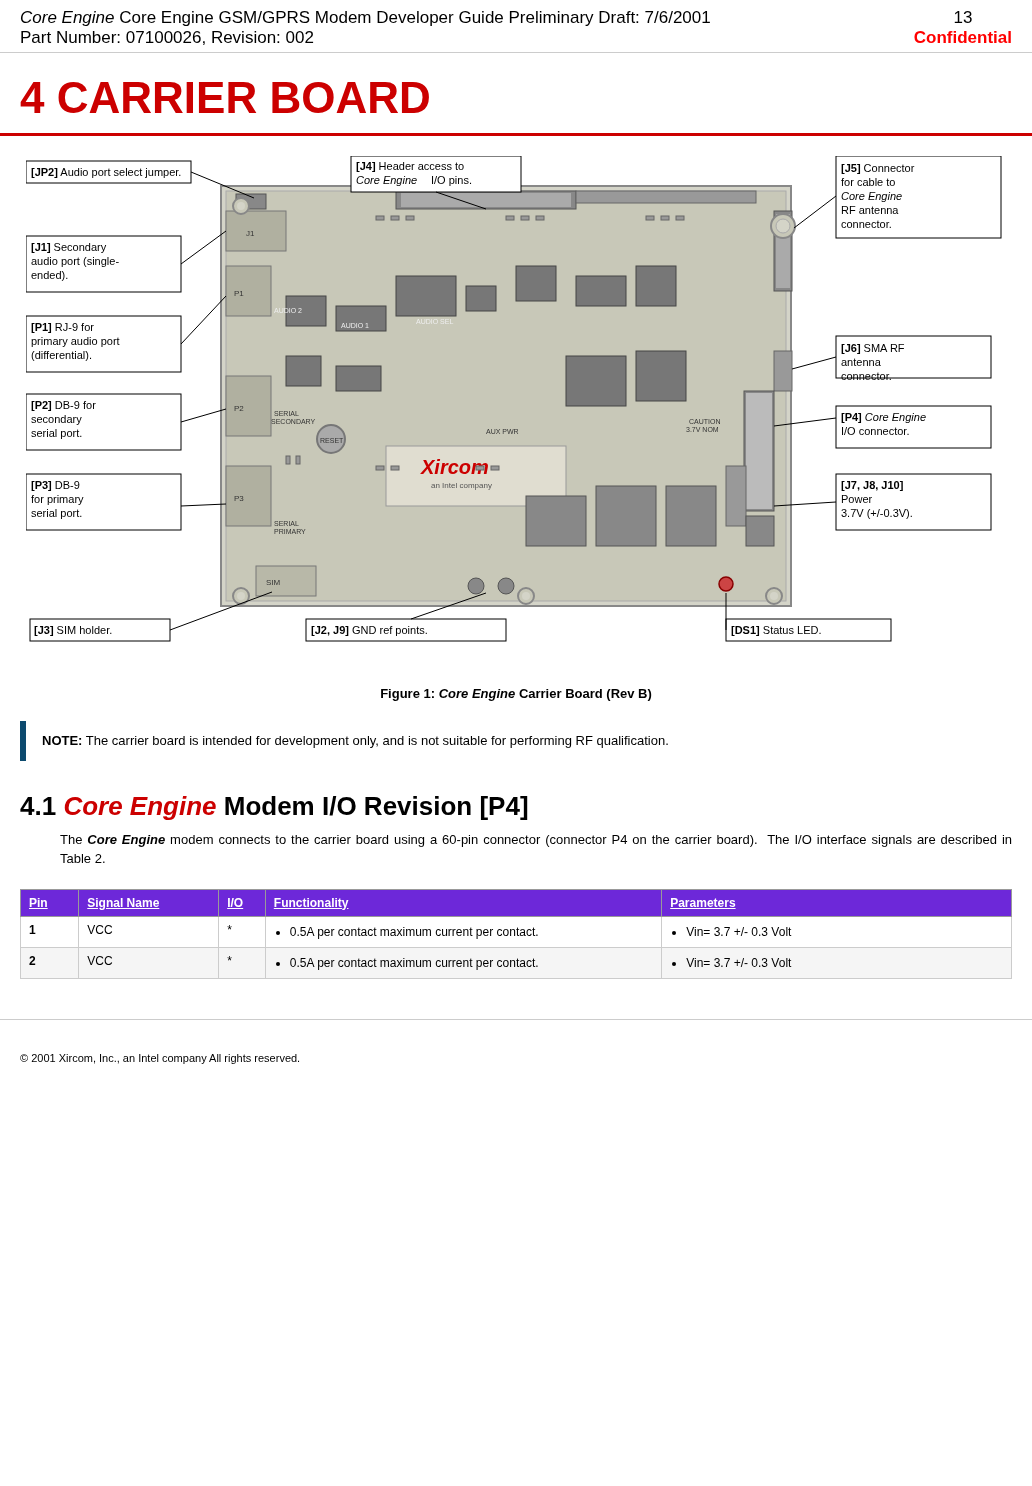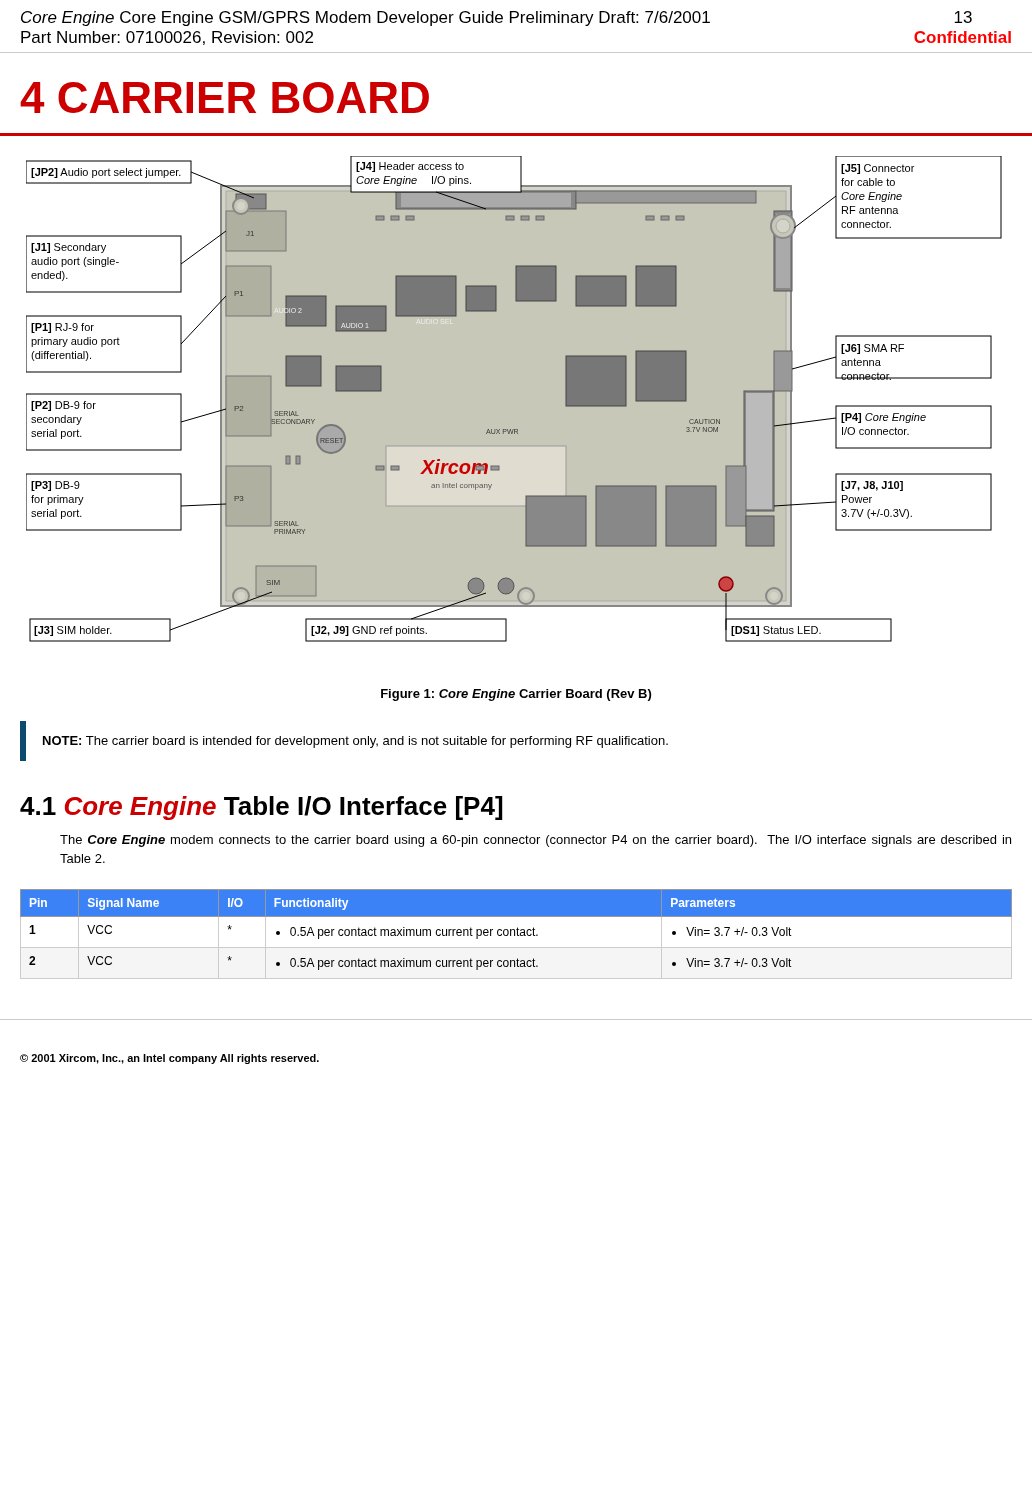--- a/index.html
+++ b/index.html
@@ -86,22 +86,23 @@
     
     .table-wrapper {
       padding: 10px 20px 20px 20px;
     }
     table {
       width: 100%;
       border-collapse: collapse;
       font-size: 12px;
     }
     thead tr {
-      background: #3b82f6;
+      background: #6d28d9;
       color: #fff;
+      text-decoration: underline;
     }
     thead th {
       padding: 6px 8px;
       text-align: left;
       font-weight: bold;
       border: 1px solid #999;
     }
     tbody tr {
       background: #fff;
     }
@@ -121,21 +122,20 @@
 
     td ul { padding-left: 16px; }
     td ul li { margin: 2px 0; }
 
     
     .page-footer {
       padding: 32px 20px 8px 20px;
       font-size: 11px;
       border-top: 1px solid #ccc;
       margin-top: 20px;
-      font-weight: bold;
     }
   </style>
 </head>
 <body>
 
 <div class="page-header">
   <div>
     <div>
       <span style="font-style:italic;">Core Engine</span>
       <span style="font-style:normal;">Core Engine GSM/GPRS Modem Developer Guide Preliminary Draft: 7/6/2001</span>
@@ -357,21 +357,21 @@
     <strong>Figure 1: <em>Core Engine</em> Carrier Board (Rev B)</strong>
   </div>
 </div>
 
 <div class="note-box">
   <span class="note-label">NOTE:</span>
   <span>The carrier board is intended for development only, and is not suitable for performing RF qualification.</span>
 </div>
 
 <div class="section-heading">
-  <span>4.1 </span><em>Core Engine</em><span> Table I/O Interface [P4]</span>
+  <span>4.1 </span><em>Core Engine</em><span> Modem I/O Revision [P4]</span>
 </div>
 
 <div class="section-body">
   <p>
     The <em>Core Engine</em> modem connects to the carrier board using a 60-pin connector
     (connector P4 on the carrier board).&nbsp; The I/O interface signals are described in Table 2.
   </p>
 </div>
 
 <div class="table-wrapper">

